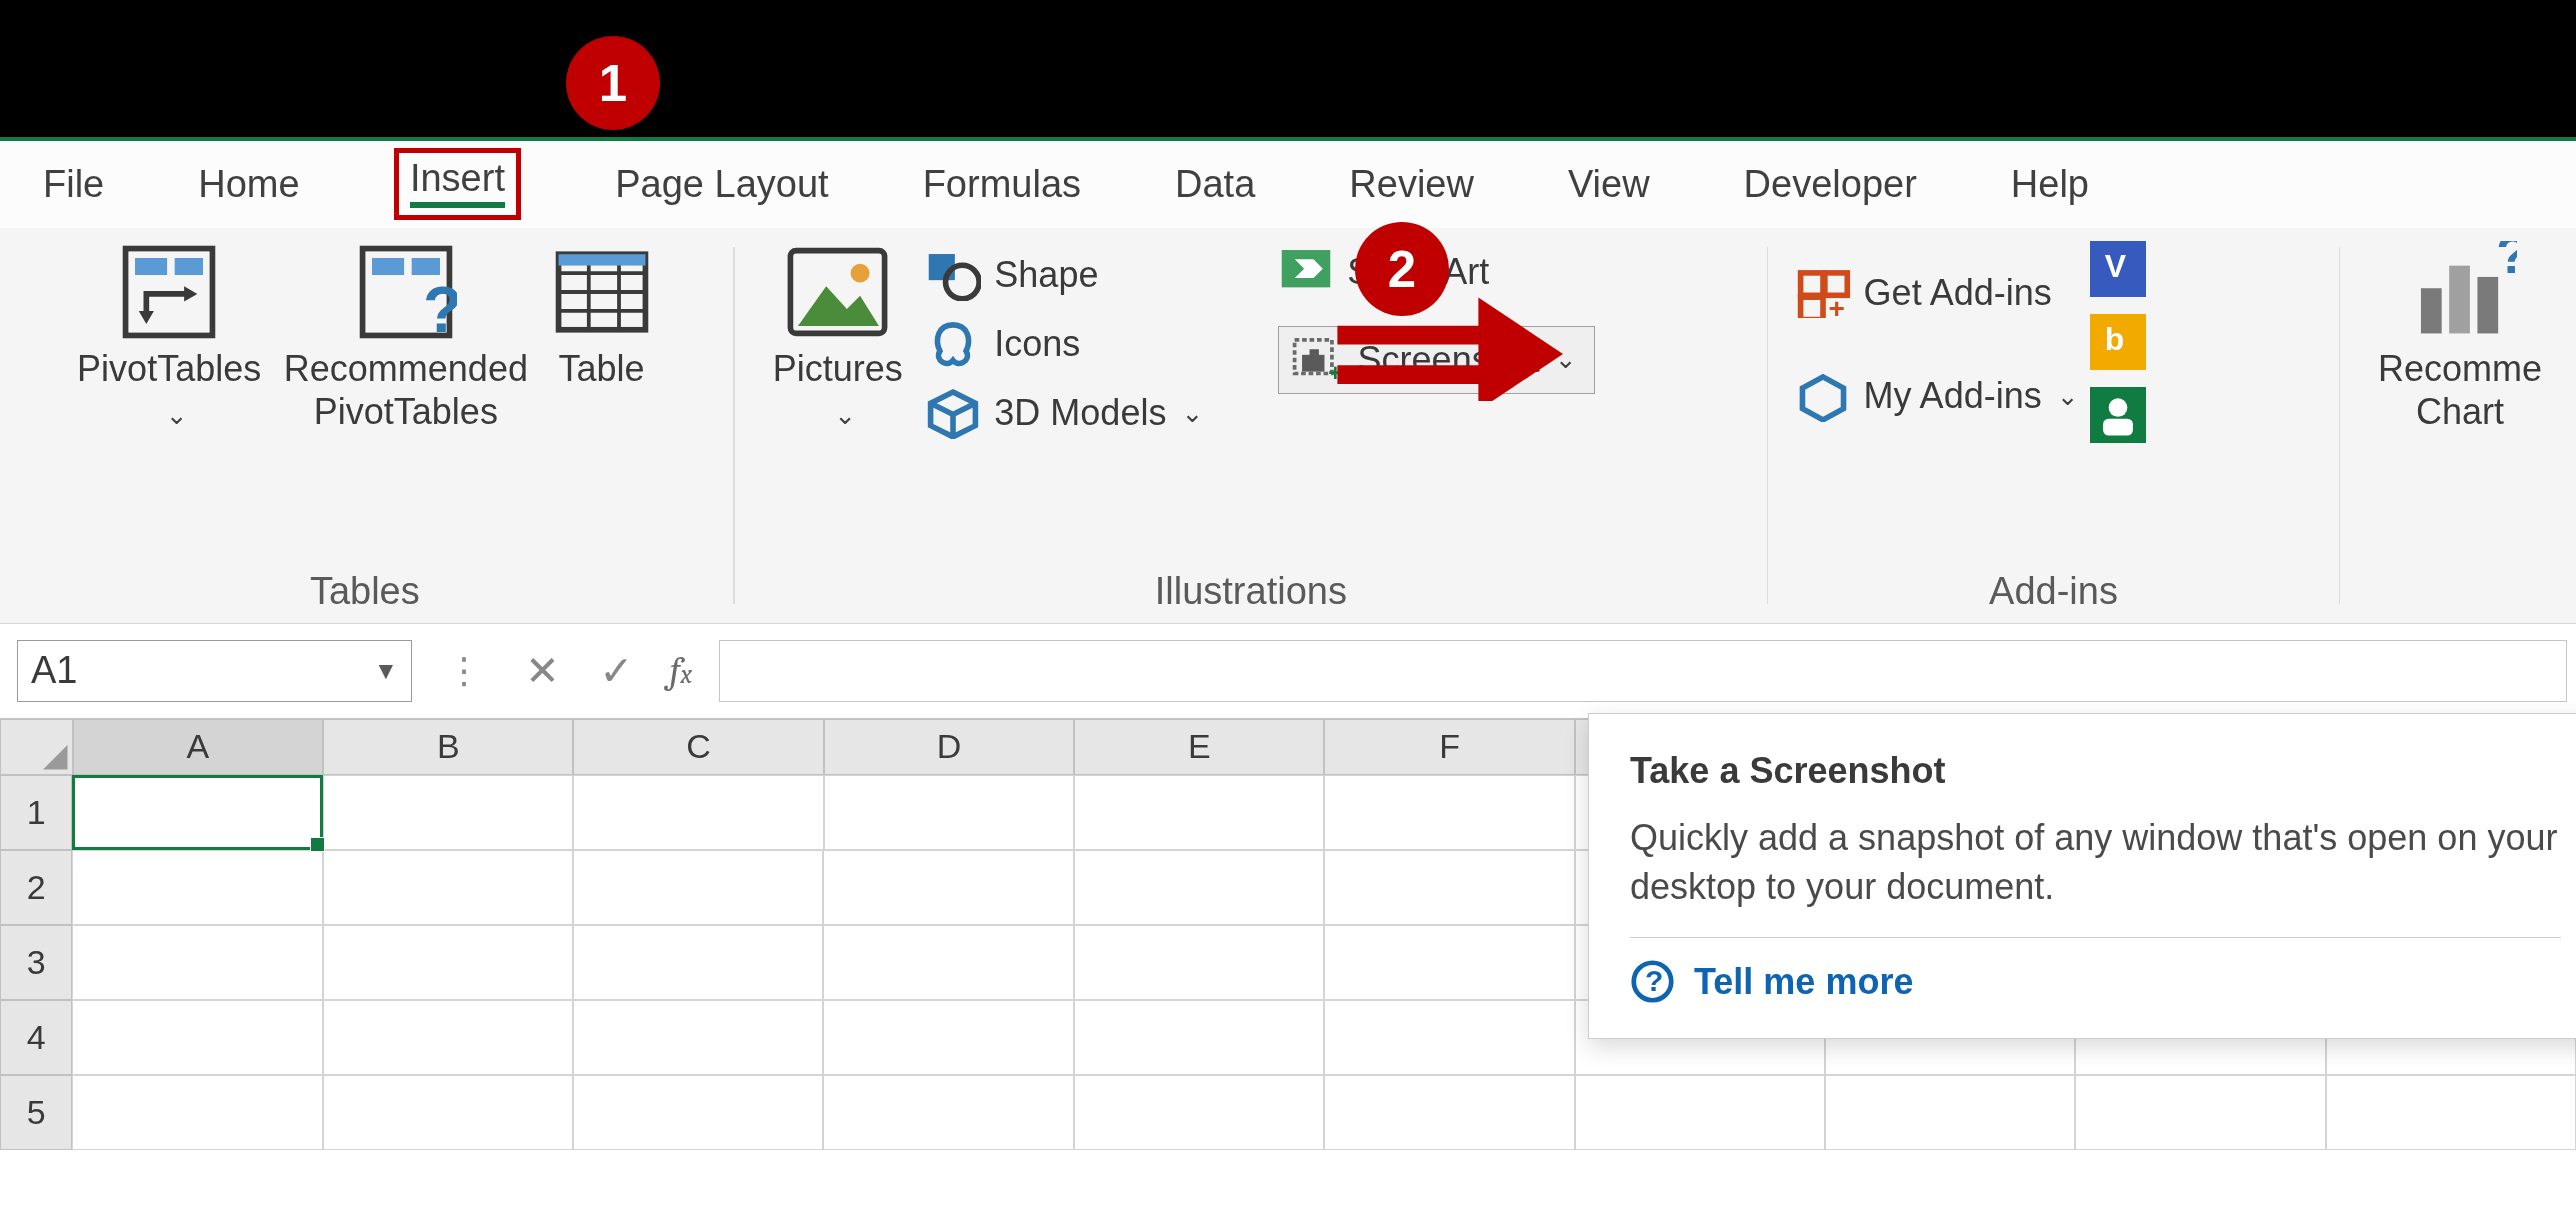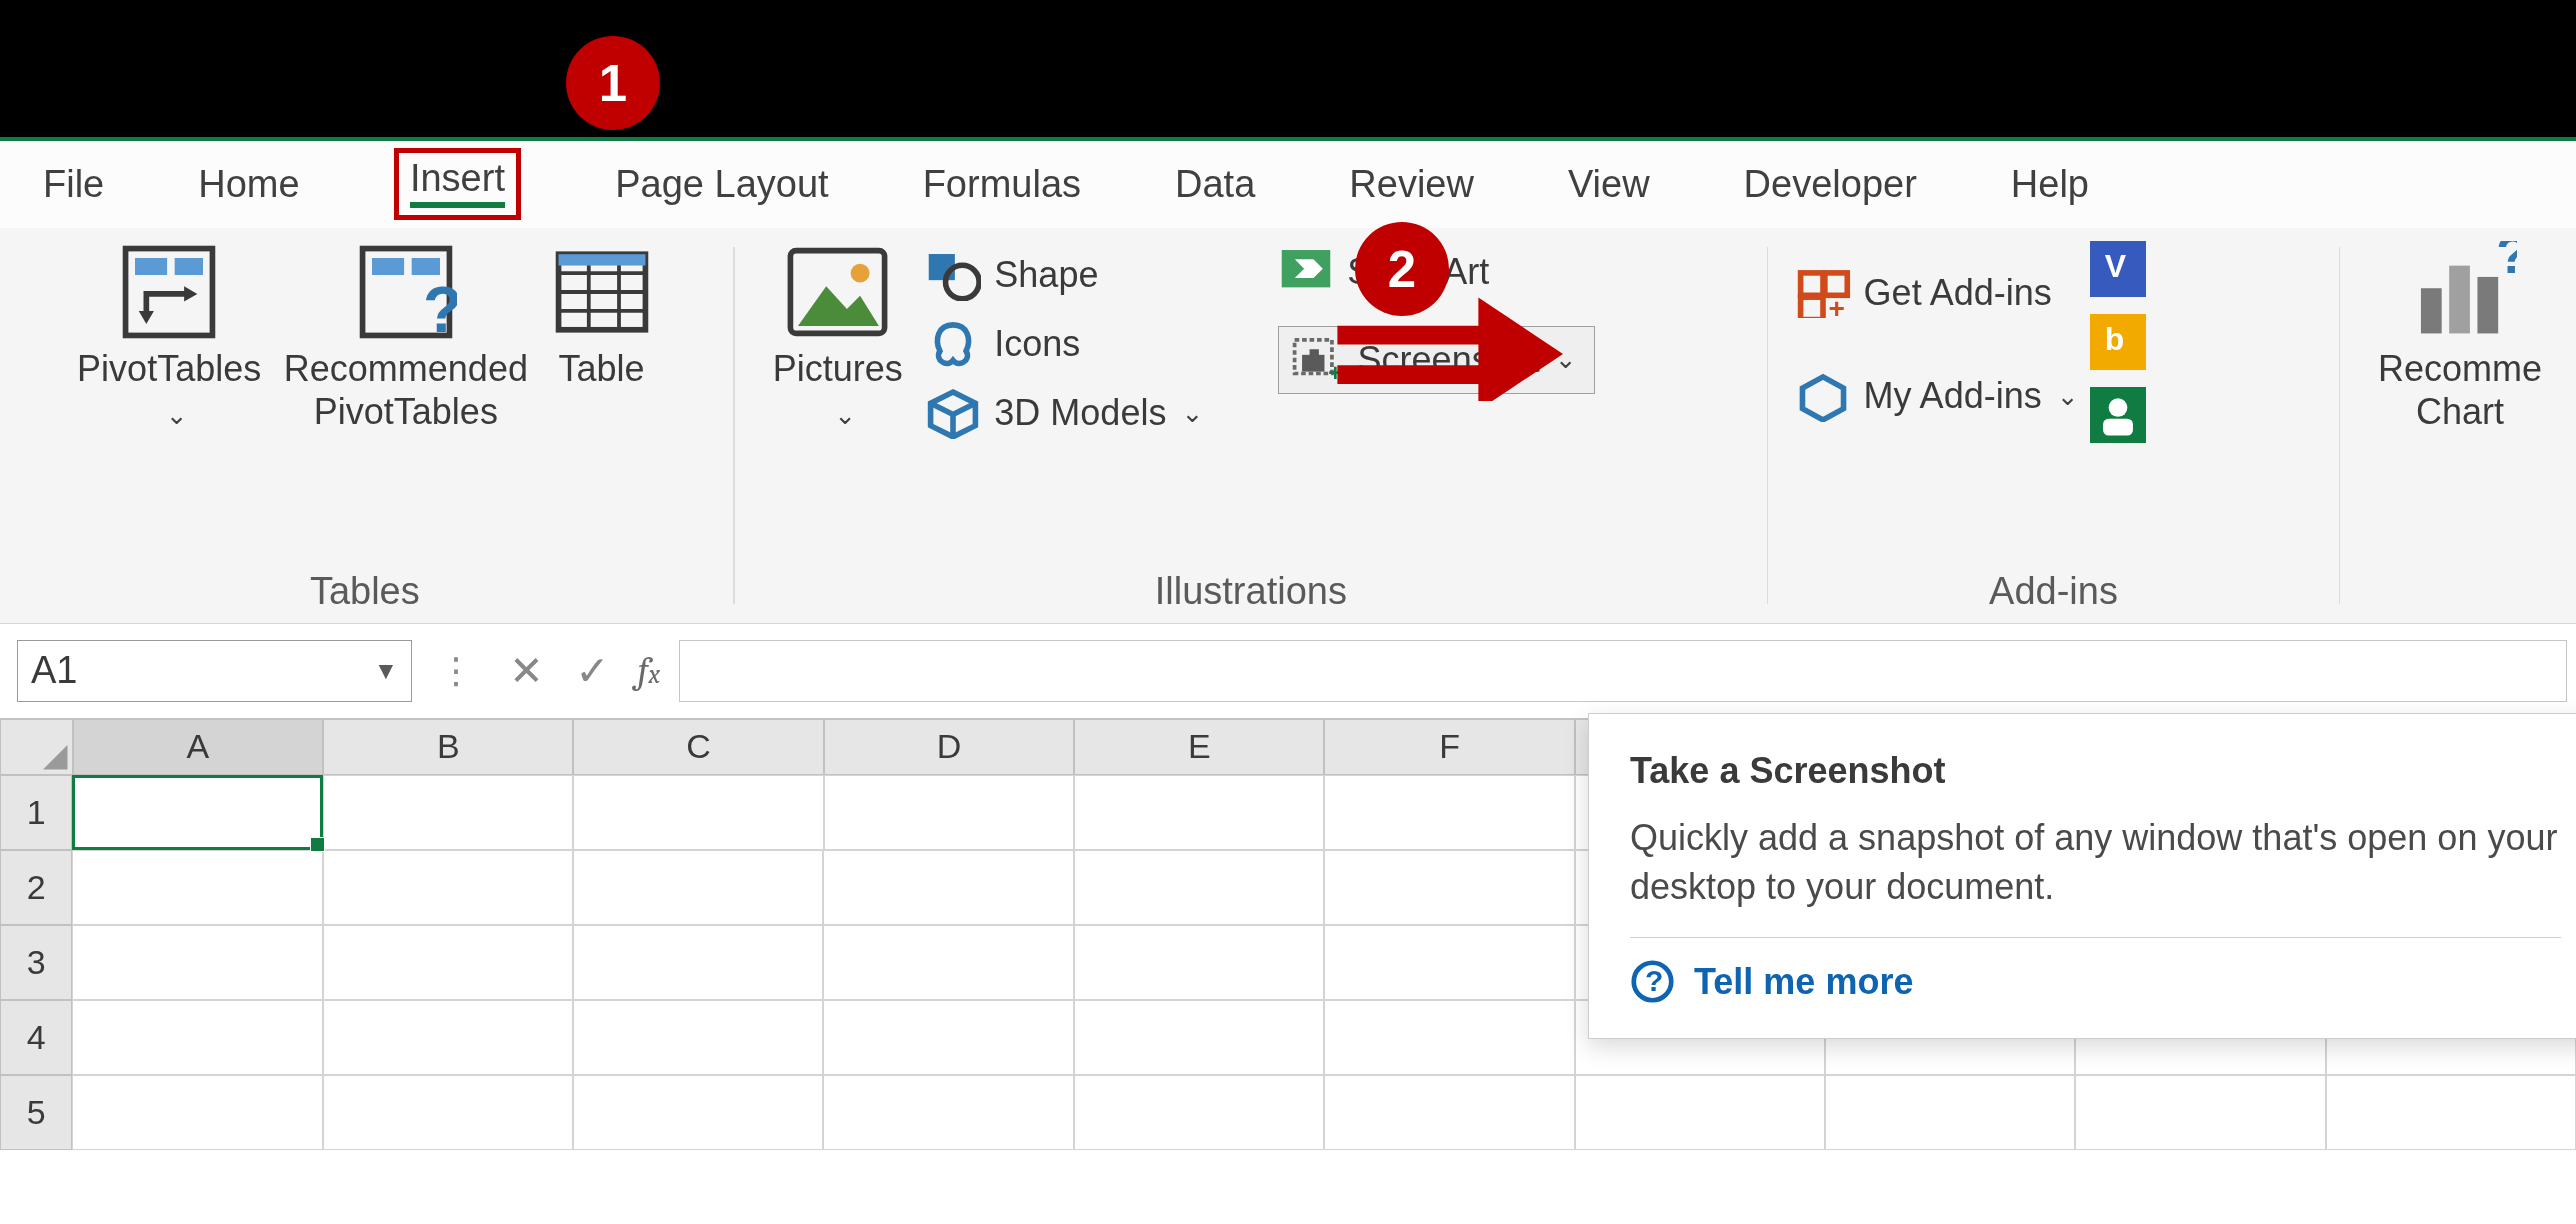--- a/index.html
+++ b/index.html
@@ -23,21 +23,21 @@
 
 .rowcmd{display:flex;align-items:center;font-size:36px;color:#3a3a3a;margin:5.6px 0;white-space:nowrap;}
 .rowcmd svg{margin-right:13px;}
 .chev{font-size:26px;color:#404040;margin-left:15px;}
 
 .screenshot-btn{border:0.9px solid #9f9f9f;background:#efefef;padding:7.5px 17px 7.5px 9.4px;display:flex;align-items:center;}
 
 .addin-col{display:flex;flex-direction:column;gap:17px;margin-left:11.3px;}
 .addin-sq{width:56px;height:56px;}
 
-.formula-bar{display:flex;align-items:center;height:75px;border-bottom:0.9px solid #c5c5c5;padding:9.4px 9.4px 9.4px 17px;gap:13px;background:#fff;}
+.formula-bar{display:flex;align-items:center;height:75px;border-bottom:0.9px solid #c5c5c5;padding:9.4px 9.4px 9.4px 17px;gap:21px;background:#fff;}
 .name-box{width:367px;height:60px;border:0.9px solid #9a9a9a;background:#fff;display:flex;align-items:center;justify-content:space-between;padding:0 13px;font-size:38px;color:#3a3a3a;}
 .name-box .dd{color:#5a5a5a;font-size:24.5px;}
 .fb-sep{color:#888;font-size:36px;margin:0 13px;}
 .fb-btn{width:53px;height:53px;display:flex;align-items:center;justify-content:center;color:#888;font-size:41px;}
 .fx{font-style:italic;font-family:"Cambria","Times New Roman",serif;font-size:38px;color:#6a6a6a;margin:0 5.6px 0 5.6px;}
 .formula-input{flex:1;height:60px;border:0.9px solid #c5c5c5;background:#fff;}
 
 .sheet{position:relative;}
 .colheads{display:flex;height:56px;}
 .corner{width:77px;height:56px;background:#e6e6e6;border:0.9px solid #c1c1c1;box-sizing:border-box;display:flex;align-items:flex-end;justify-content:flex-end;padding:3.8px;}

